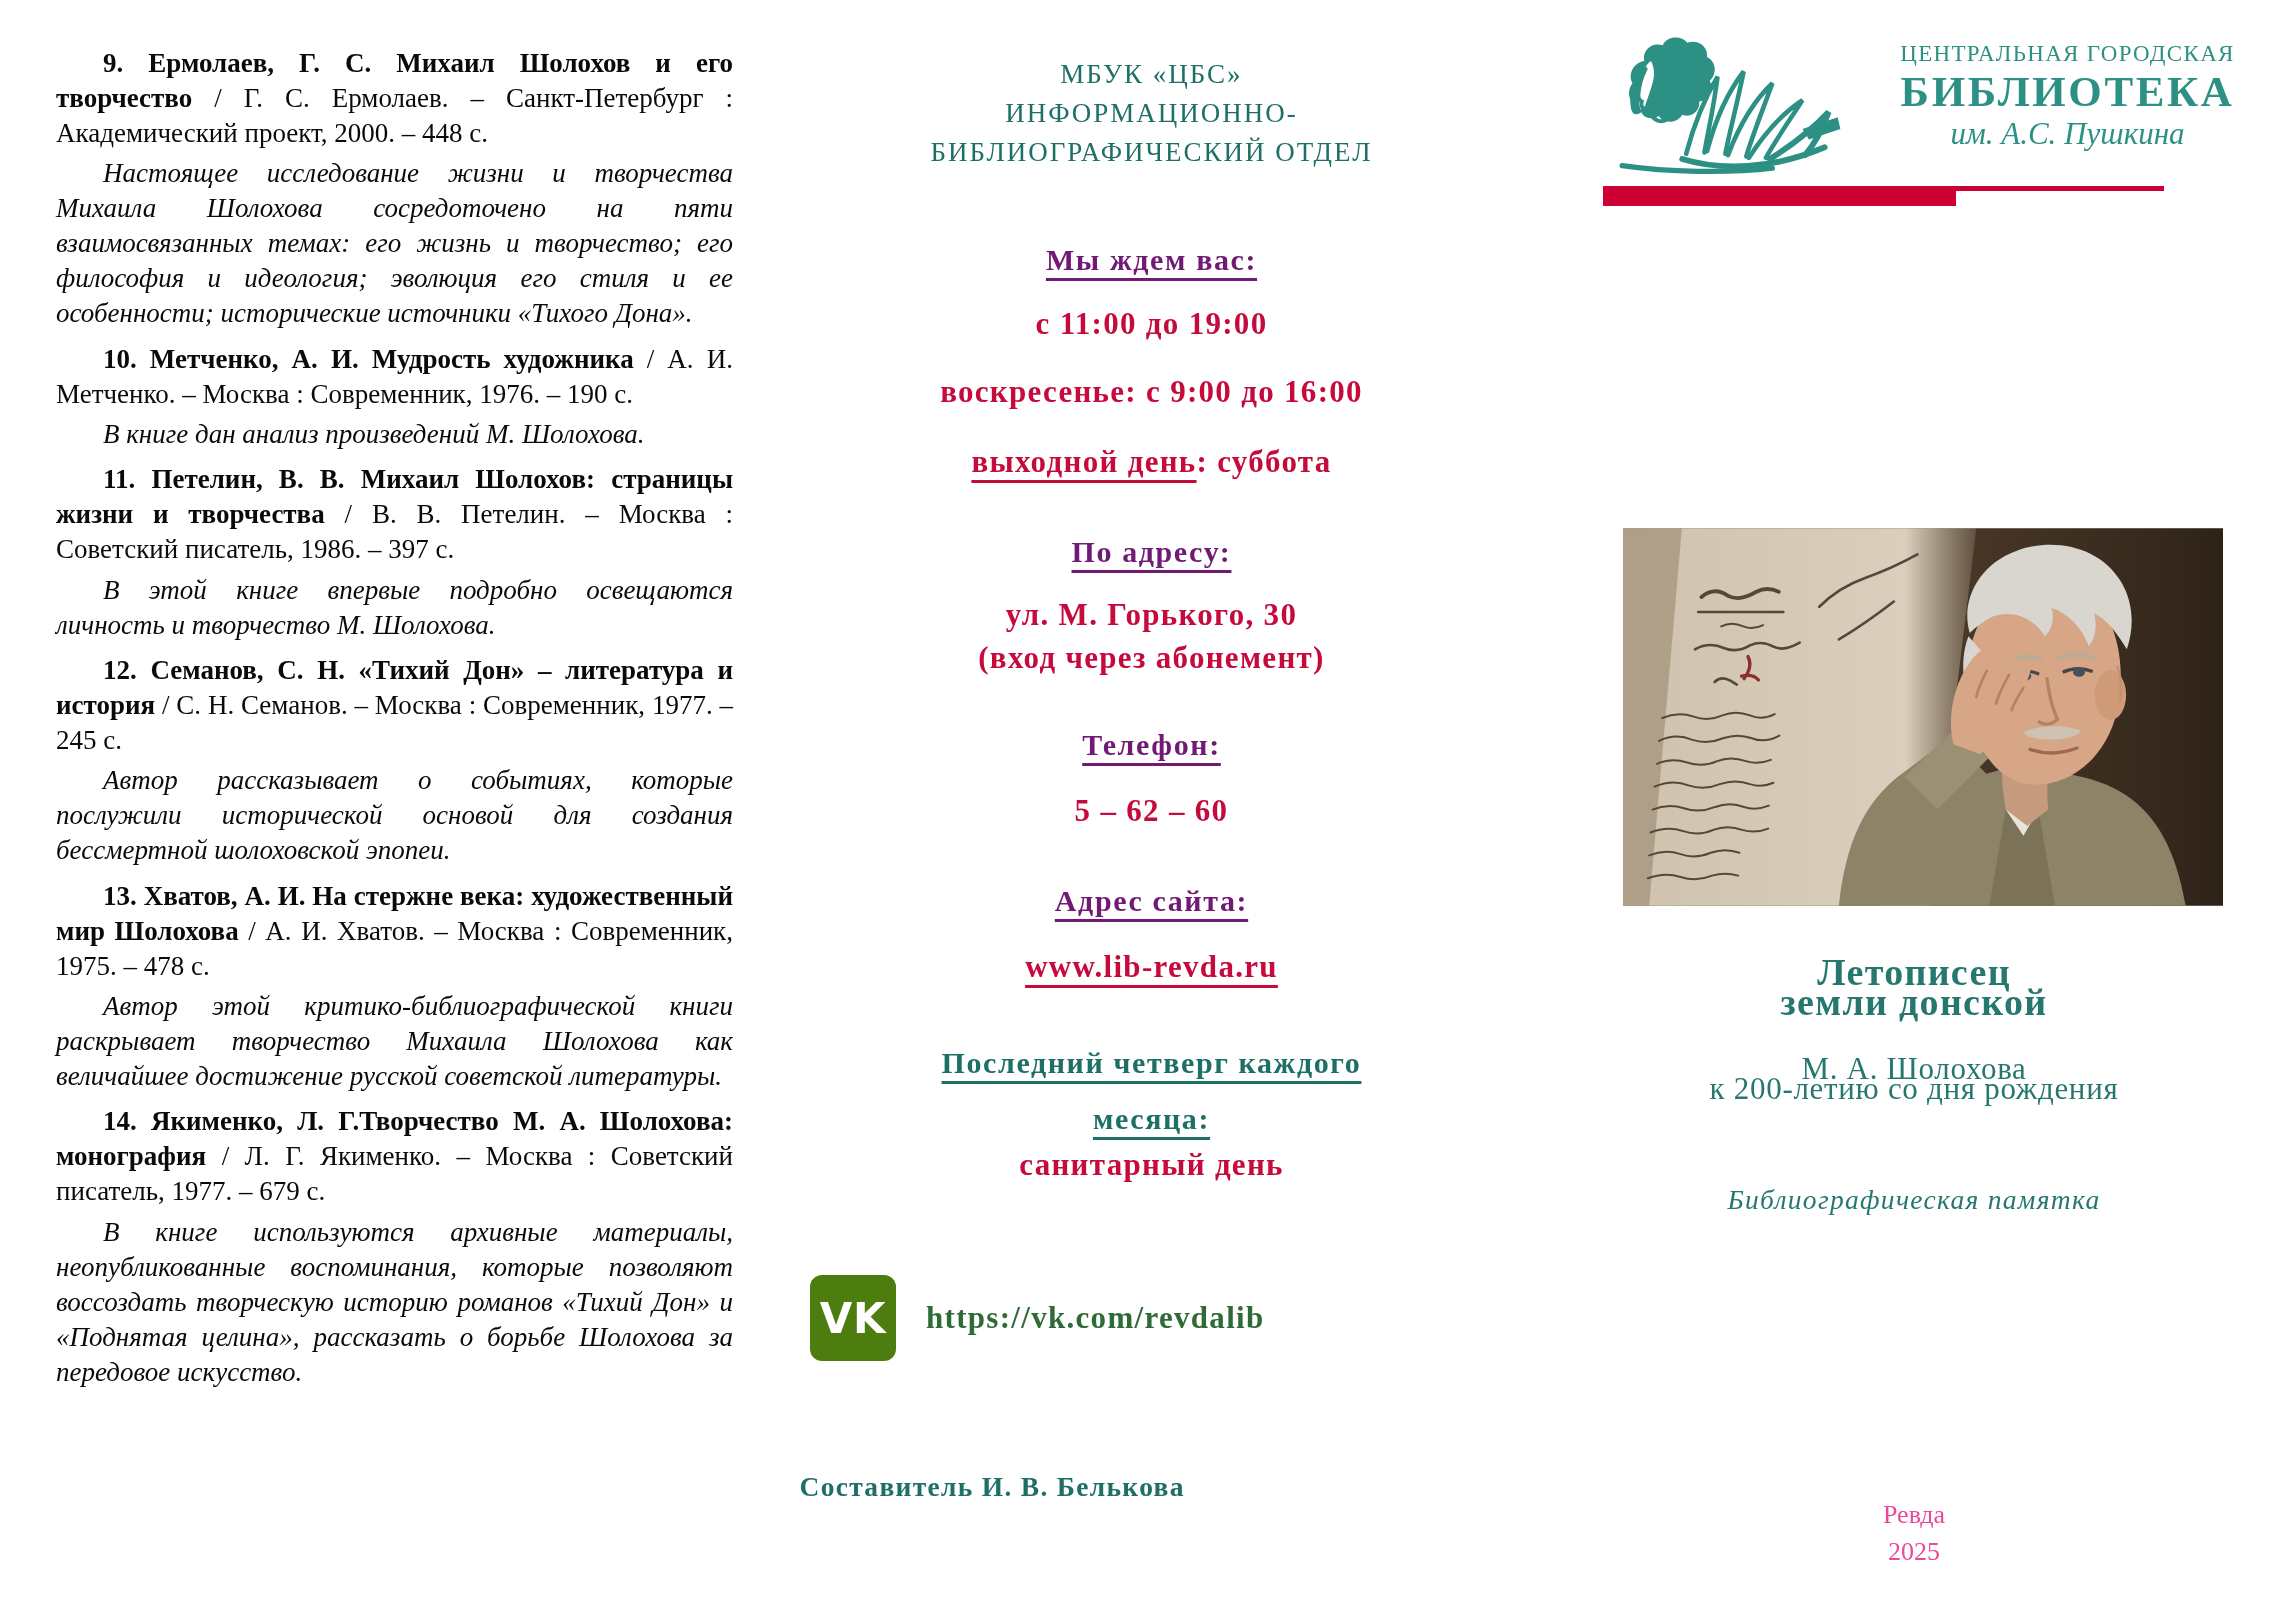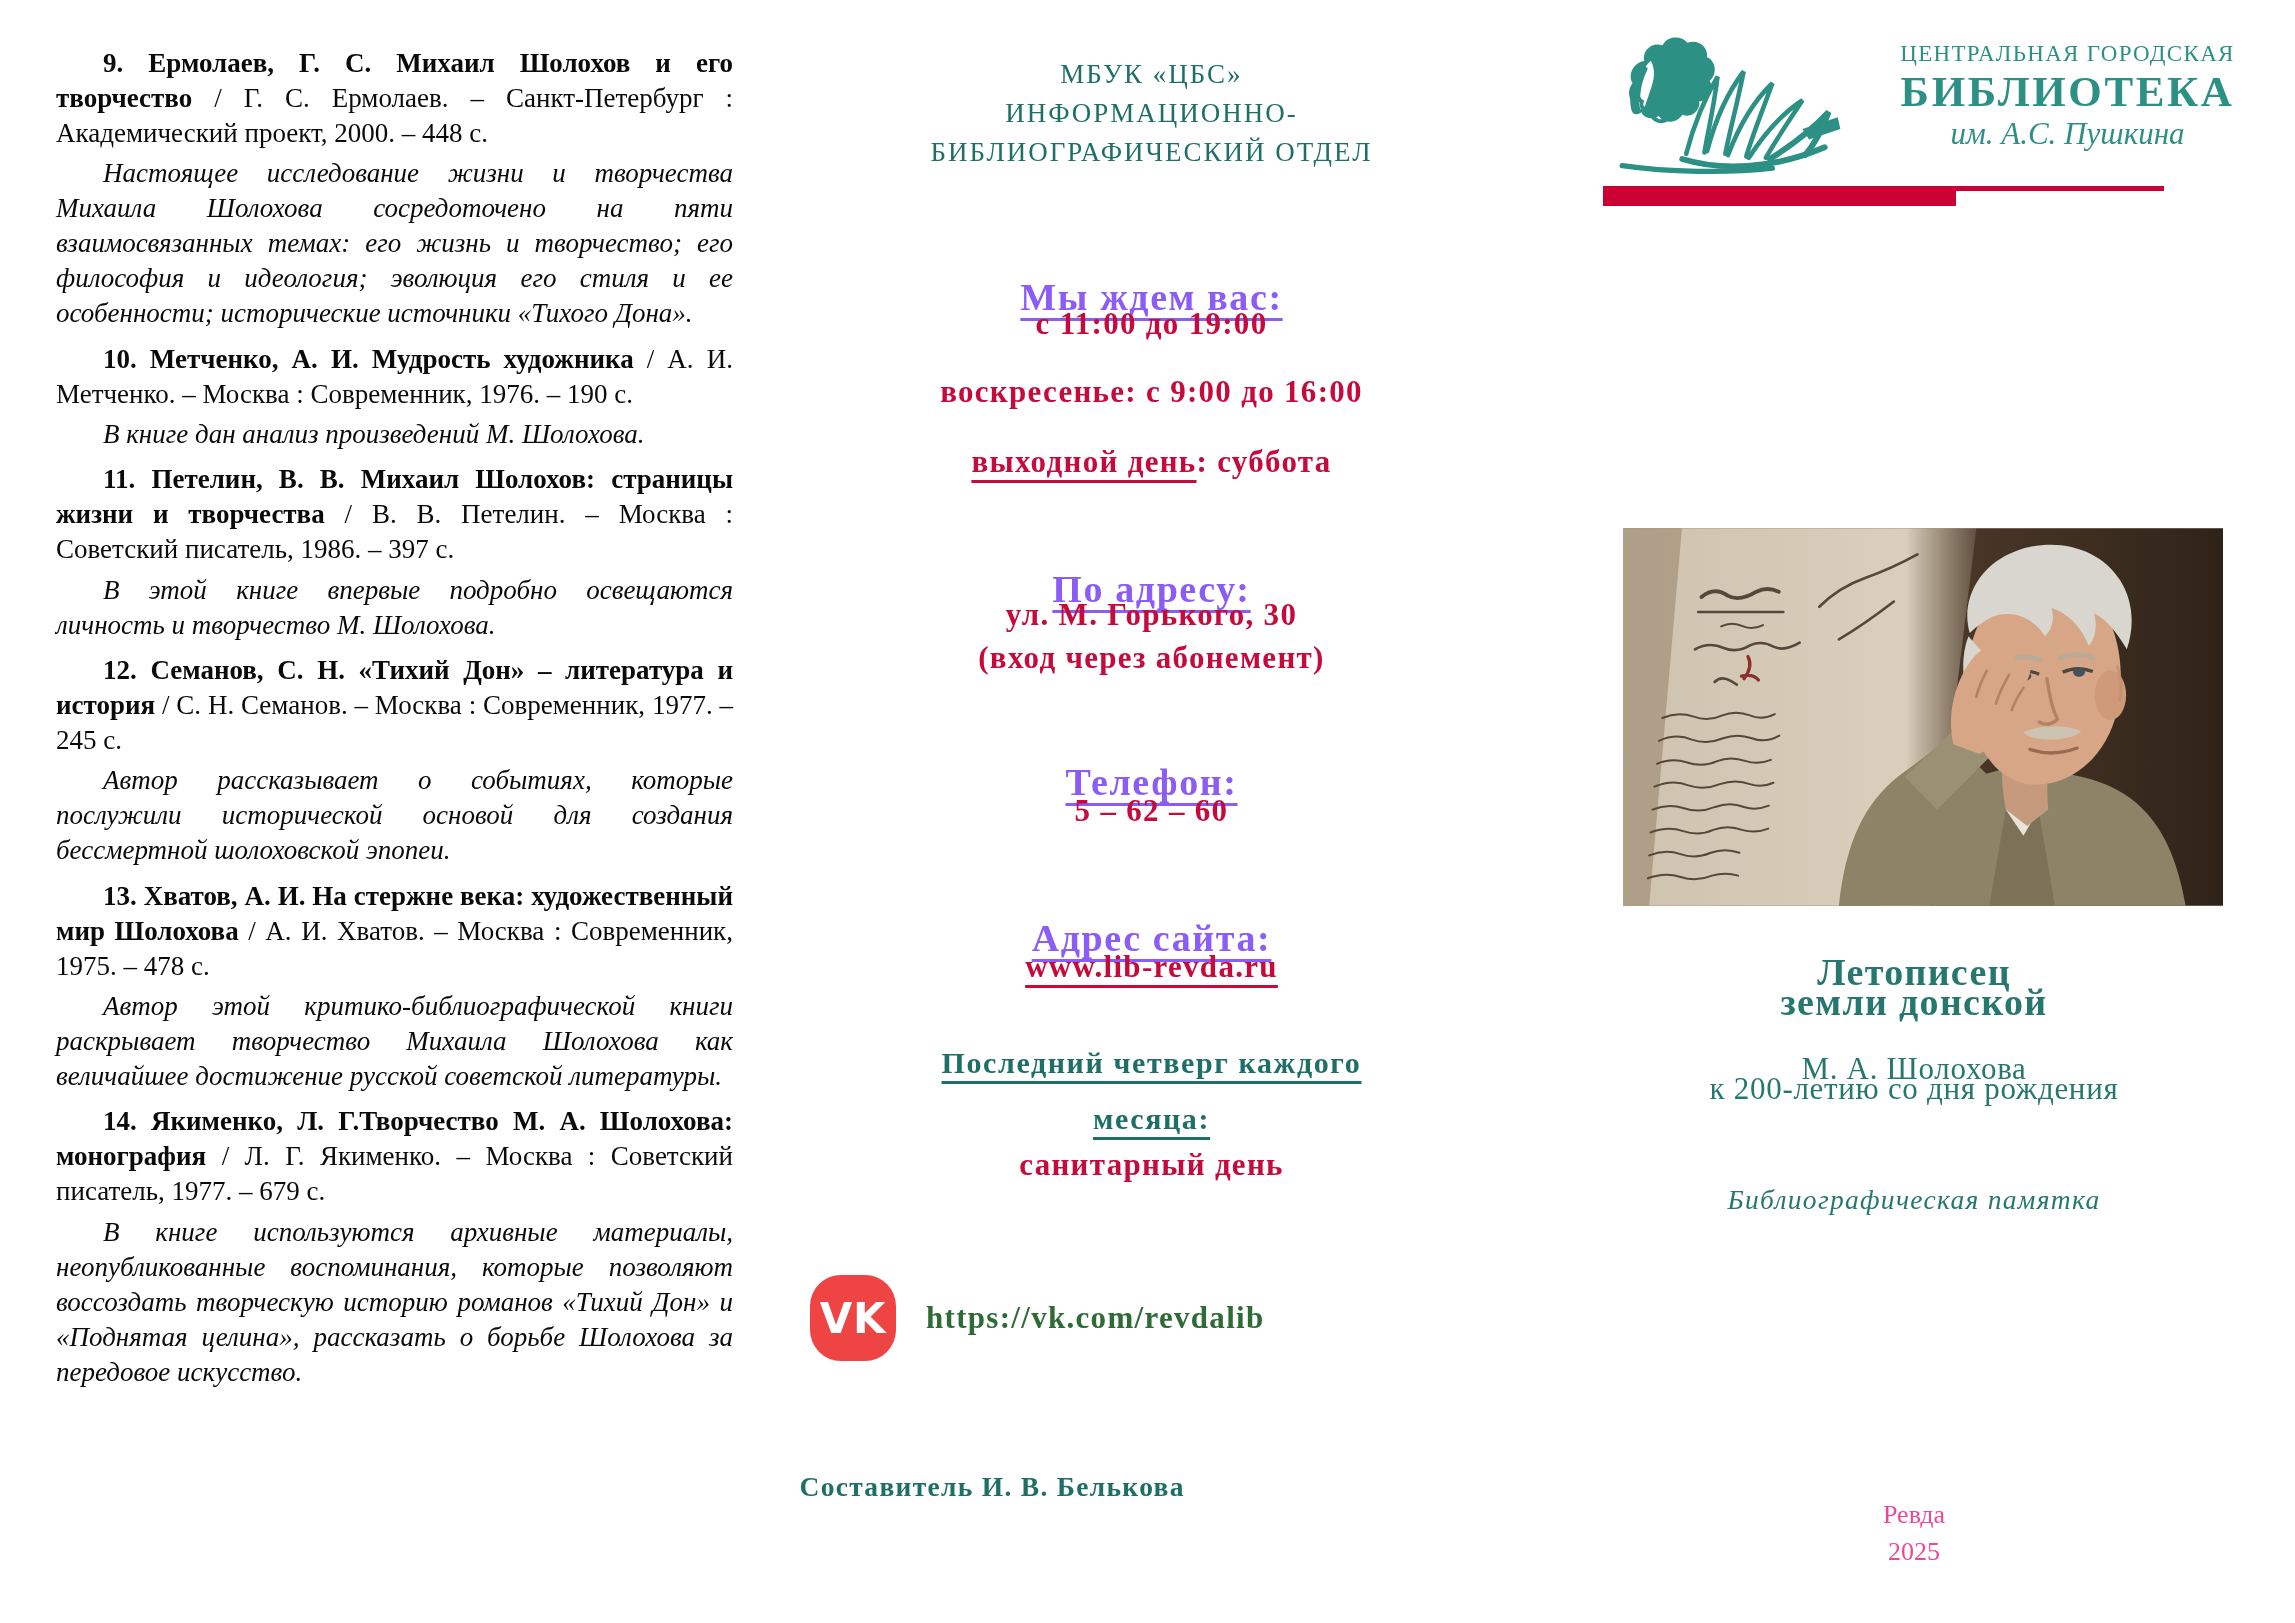--- a/index.html
+++ b/index.html
@@ -9,29 +9,29 @@
   }
   
   .col-left{position:absolute;left:56px;top:46px;width:677px;}
   .cit{margin:0 0 5.2px 0;text-indent:47px;text-align:justify;font-size:27px;line-height:35px;}
   .cit .b{font-weight:bold;}
   .ann{margin:0 0 10.5px 0;text-indent:47px;text-align:justify;font-style:italic;font-size:27px;line-height:35px;}
   
   .col-mid{position:absolute;left:772px;top:0;width:759px;height:1623px;}
   .mblock{position:absolute;left:0;width:100%;text-align:center;}
   .m-head div{font-size:27px;line-height:39px;letter-spacing:2px;color:#1E6F66;}
-  .teal-h{color:#8b5cf6;font-weight:bold;font-size:38px;letter-spacing:1.6px;
-          text-decoration:underline;text-decoration-thickness:2.6px;text-underline-offset:7.9px;margin-top:32px;}
+  .teal-h{color:#701a75;font-weight:bold;font-size:30px;letter-spacing:1.6px;
+          text-decoration:underline;text-decoration-thickness:2.6px;text-underline-offset:7.9px;}
   .red-v{color:#C60A3C;font-weight:bold;font-size:31px;letter-spacing:1.3px;}
   .red-u{text-decoration:underline;text-decoration-thickness:2.6px;text-underline-offset:7.9px;}
   .two-line{line-height:43px;}
   .san-h div{color:#1E6F66;font-weight:bold;font-size:30px;letter-spacing:1.6px;line-height:56px;}
   .san-h span{text-decoration:underline;text-decoration-thickness:2.6px;text-underline-offset:7.9px;}
   .vk-row{position:absolute;left:38px;top:1275px;display:flex;align-items:center;gap:30px;text-align:left;}
-  .vk-badge{width:86px;height:86px;border-radius:31px;background:#ef4444;display:flex;align-items:center;justify-content:center;}
+  .vk-badge{width:86px;height:86px;border-radius:12px;background:#4d7c0f;display:flex;align-items:center;justify-content:center;}
   .vk-badge span{color:#ffffff;font-family:"DejaVu Sans",sans-serif;font-weight:bold;font-size:42px;letter-spacing:0.7px;}
   .vk-link{color:#2F6B37;font-weight:bold;font-size:31px;letter-spacing:1.3px;}
   .m-compiler{position:absolute;left:27.5px;top:1471px;color:#1E6F66;font-weight:bold;font-size:27.5px;letter-spacing:1.3px;text-align:left;}
   
   .col-right{position:absolute;left:1532px;top:0;width:764px;height:1623px;}
   .rblock{position:absolute;left:0;width:100%;text-align:center;}
   .logo-icon{position:absolute;left:77px;top:31px;width:268px;height:147px;}
   .logo-text{position:absolute;left:357px;top:39px;width:357px;text-align:center;color:#2D9084;}
   .logo-l1{font-size:23px;letter-spacing:1.3px;line-height:29px;}
   .logo-l2{font-size:43px;font-weight:bold;letter-spacing:2.6px;line-height:47px;}

